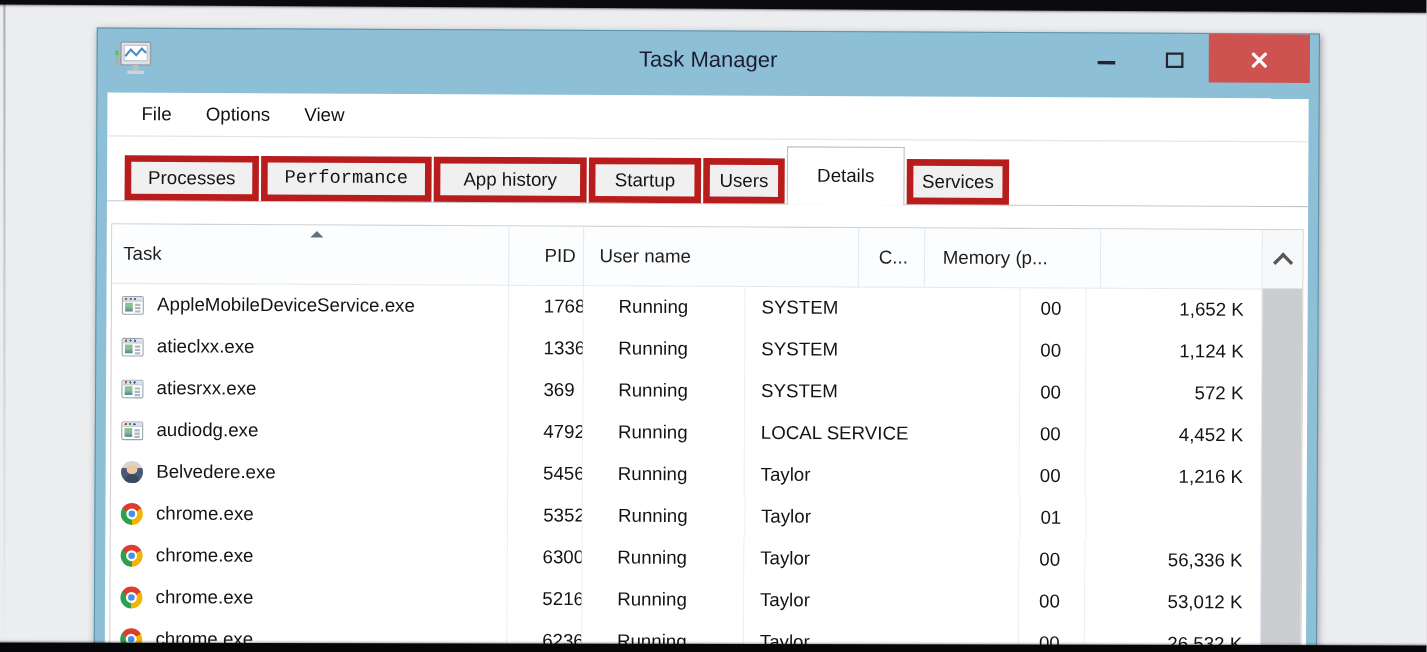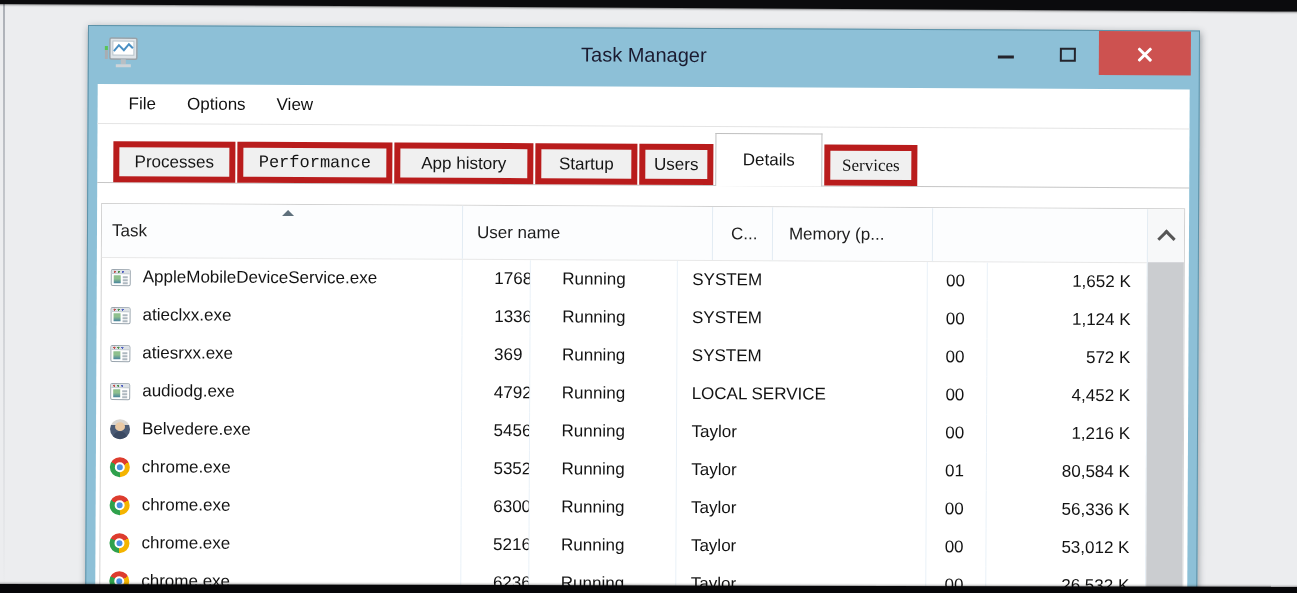--- a/index.html
+++ b/index.html
@@ -35,21 +35,21 @@
 
   .menubar{height:39px;border-bottom:1px solid #e4e4e4;display:flex;align-items:center;padding-left:22px;font-size:17px;color:#101010;}
   .menu-item{padding:0 9px;margin-right:13px;}
 
   .tabstrip{display:flex;align-items:flex-end;height:52px;margin-top:6px;padding-left:16px;border-bottom:1px solid #c6c6c6;}
   .tab{box-sizing:border-box;height:41px;margin-right:2px;background:var(--tab-bg,#f0f0f0);
        border:6px solid #b91c1c;display:flex;align-items:center;justify-content:center;
        font-size:17px;color:#141414;}
   .tab:nth-child(1){width:122px;} .tab:nth-child(2){width:155px;font-family:Liberation Mono, monospace;} .tab:nth-child(3){width:139px;}
   .tab:nth-child(4){width:102px;} .tab:nth-child(5){width:74px;}  .tab:nth-child(6){width:107px;}
-  .tab:nth-child(7){width:93px;font-family:Liberation Serif, serif;}
+  .tab:nth-child(7){width:93px;}
   .tab.selected{position:relative;bottom:-1px;height:53px;background:var(--selected-tab-bg,#fff);
        border:1px solid #bfbfbf;border-bottom:none;z-index:2;}
 
   .listview{position:absolute;left:4px;top:119px;width:1084px;bottom:-20px;border:1px solid #d2d2d2;background:#fff;box-sizing:border-box;}
   .hrow{display:flex;height:53px;background:#fcfdfe;border-bottom:1px solid #e8e8e8;position:relative;margin-right:36px;}
   .hcell{box-sizing:border-box;display:flex;align-items:center;font-size:17px;color:#1d1d1d;border-right:1px solid #e2ebf3;overflow:hidden;white-space:nowrap;}
   .sort-arrow{position:absolute;left:180px;top:5px;width:0;height:0;
        border-left:6px solid transparent;border-right:6px solid transparent;border-bottom:6px solid #5f707c;}
 
   .c-name{width:361px;padding-left:10px;} .c-pid{width:68px;padding-left:32px;}
@@ -134,20 +134,21 @@
           <div class="tab selected">Details</div>
           <div class="tab">Services</div>
         </div>
 
       <div class="listview">
         <div class="hrow">
           <div class="hcell c-name">
             <span>Task</span>
             <span class="sort-arrow"></span>
           </div>
+          <div class="hcell c-pid">PID</div>
           <div class="hcell c-user">User name</div>
           <div class="hcell c-cpu">C...</div>
           <div class="hcell c-mem">Memory (p...</div>
         </div>
         <div class="rows" id="rows">
             <div class="row">
               <div class="cell c-name">
                 <span class="ic ic-app"></span>
                 <span>AppleMobileDeviceService.exe</span>
               </div>
@@ -203,21 +204,20 @@
             </div>
             <div class="row">
               <div class="cell c-name">
                 <span class="ic ic-chrome"></span>
                 <span>chrome.exe</span>
               </div>
               <div class="cell c-pid">5352</div>
               <div class="cell c-status">Running</div>
               <div class="cell c-user">Taylor</div>
               <div class="cell c-cpu">01</div>
-              <div class="cell c-mem">80,584 K</div>
             </div>
             <div class="row">
               <div class="cell c-name">
                 <span class="ic ic-chrome"></span>
                 <span>chrome.exe</span>
               </div>
               <div class="cell c-pid">6300</div>
               <div class="cell c-status">Running</div>
               <div class="cell c-user">Taylor</div>
               <div class="cell c-cpu">00</div>

